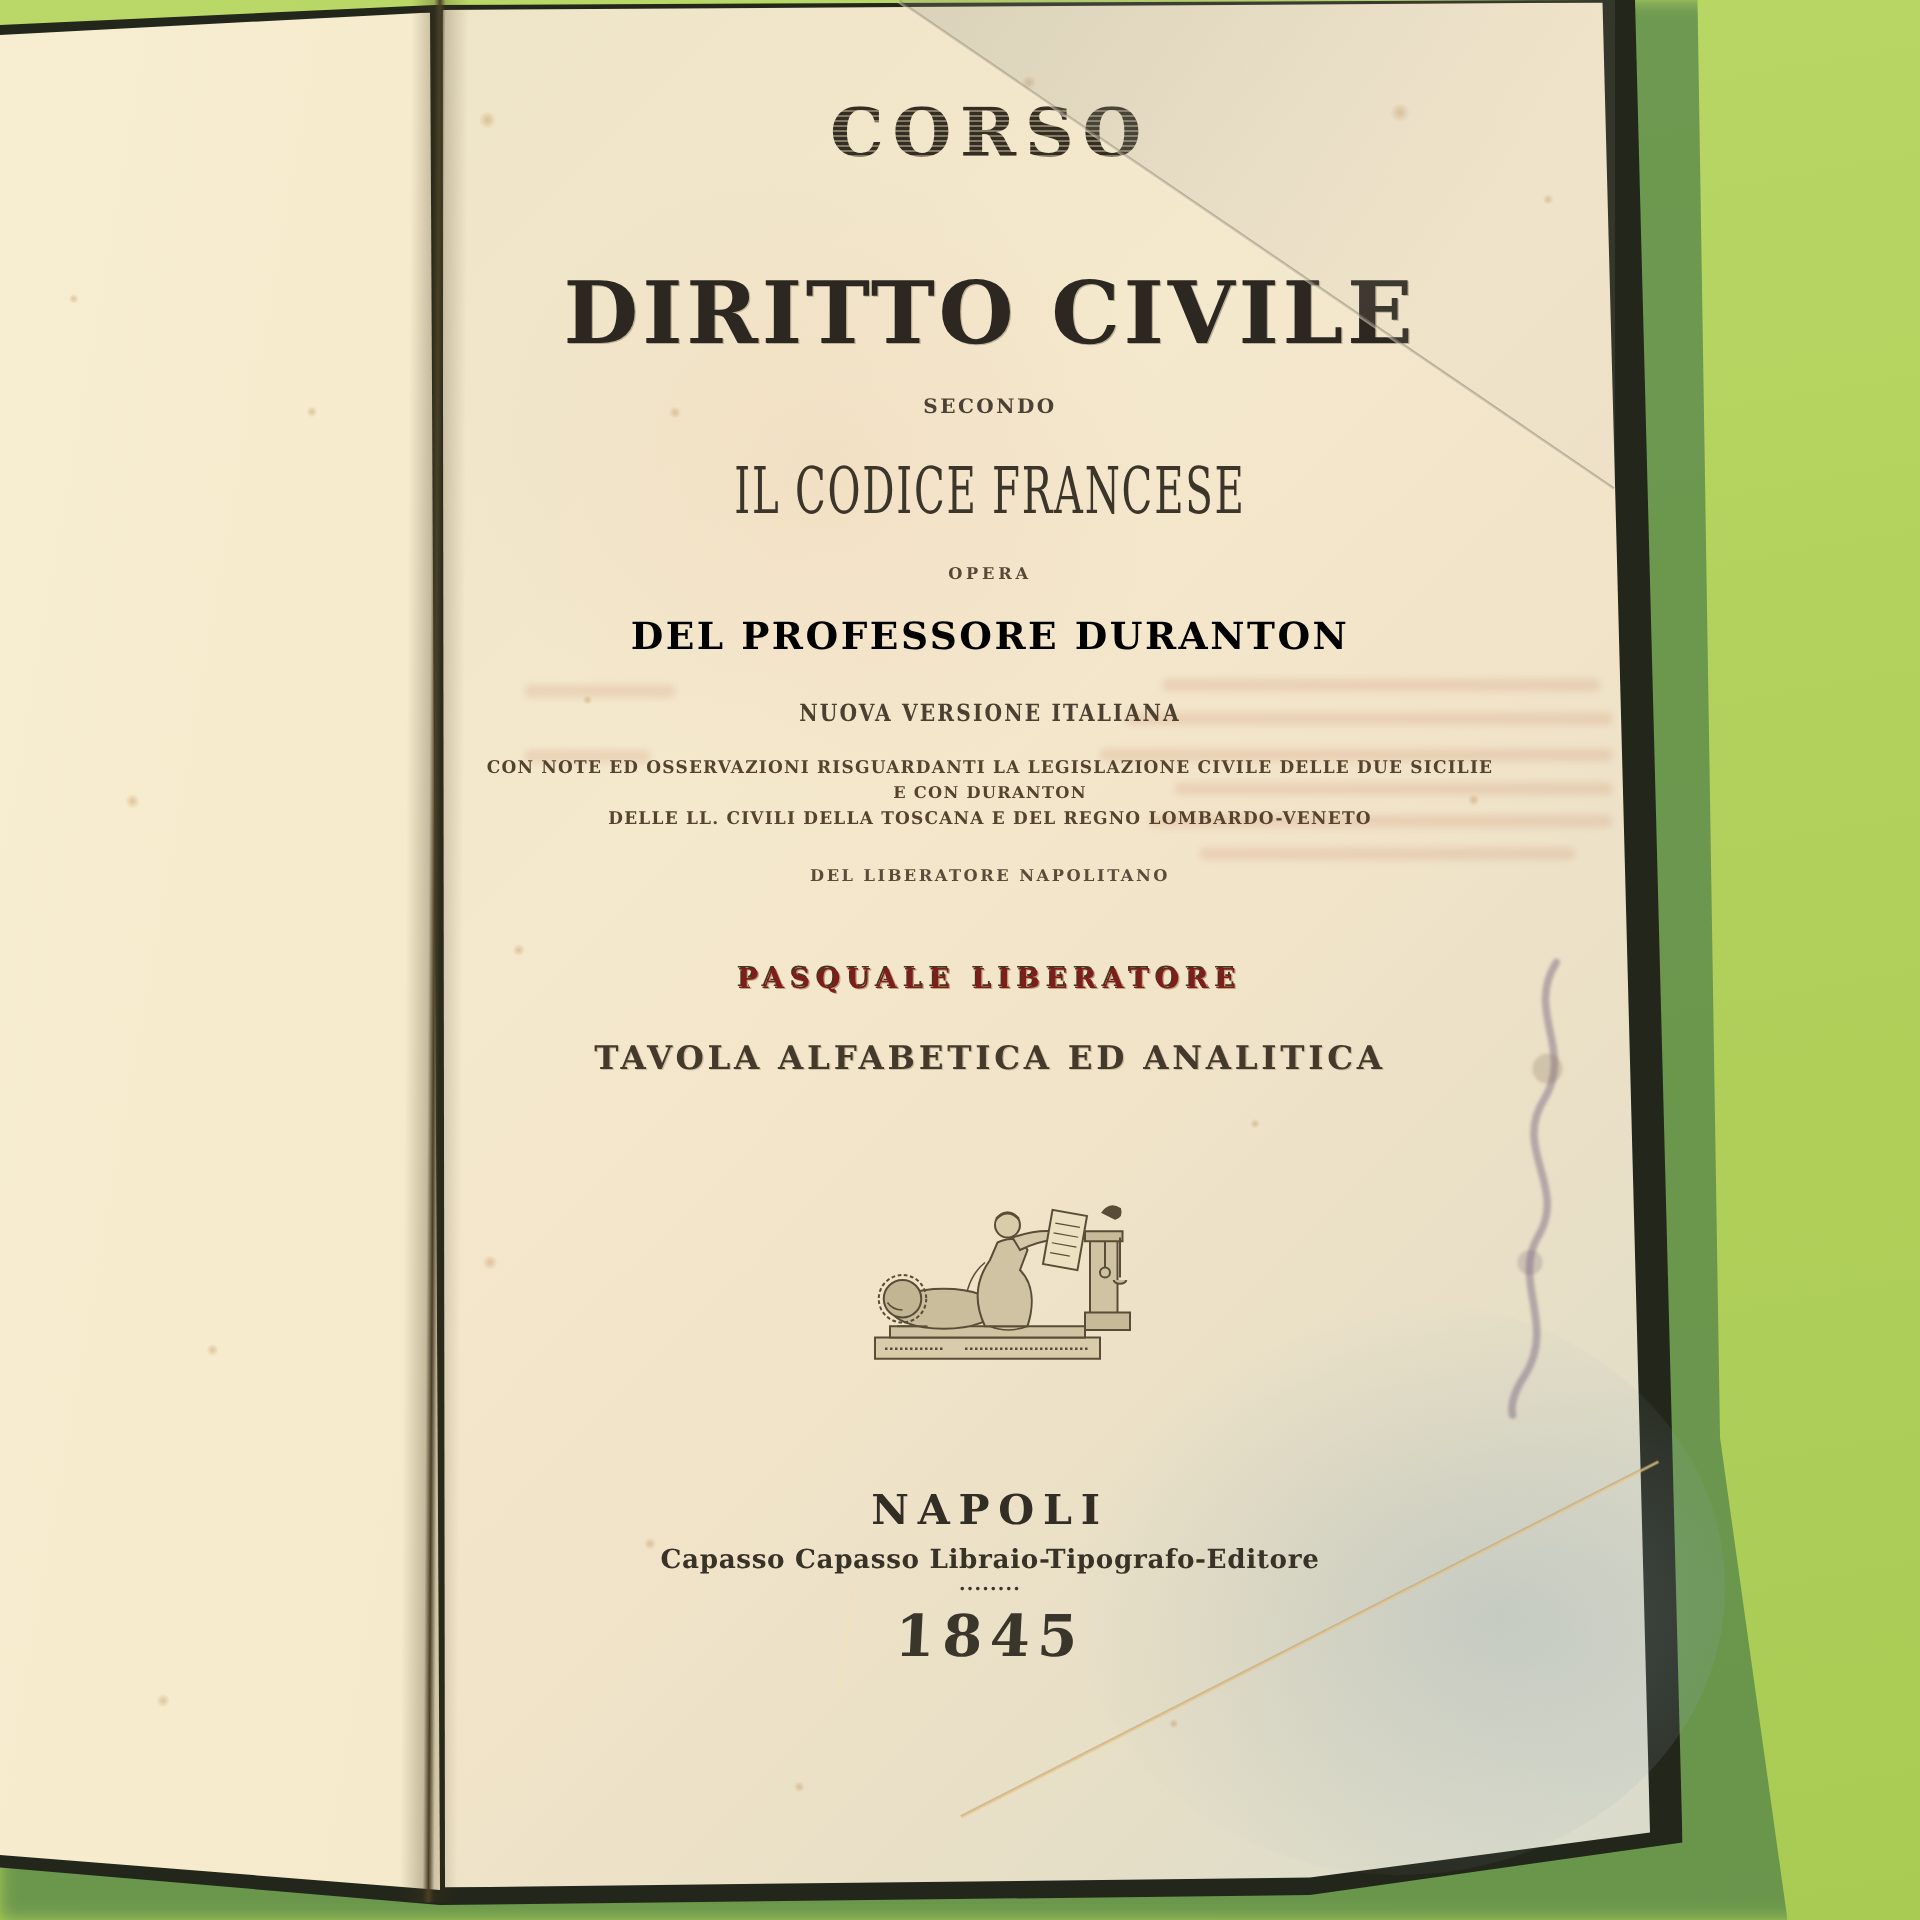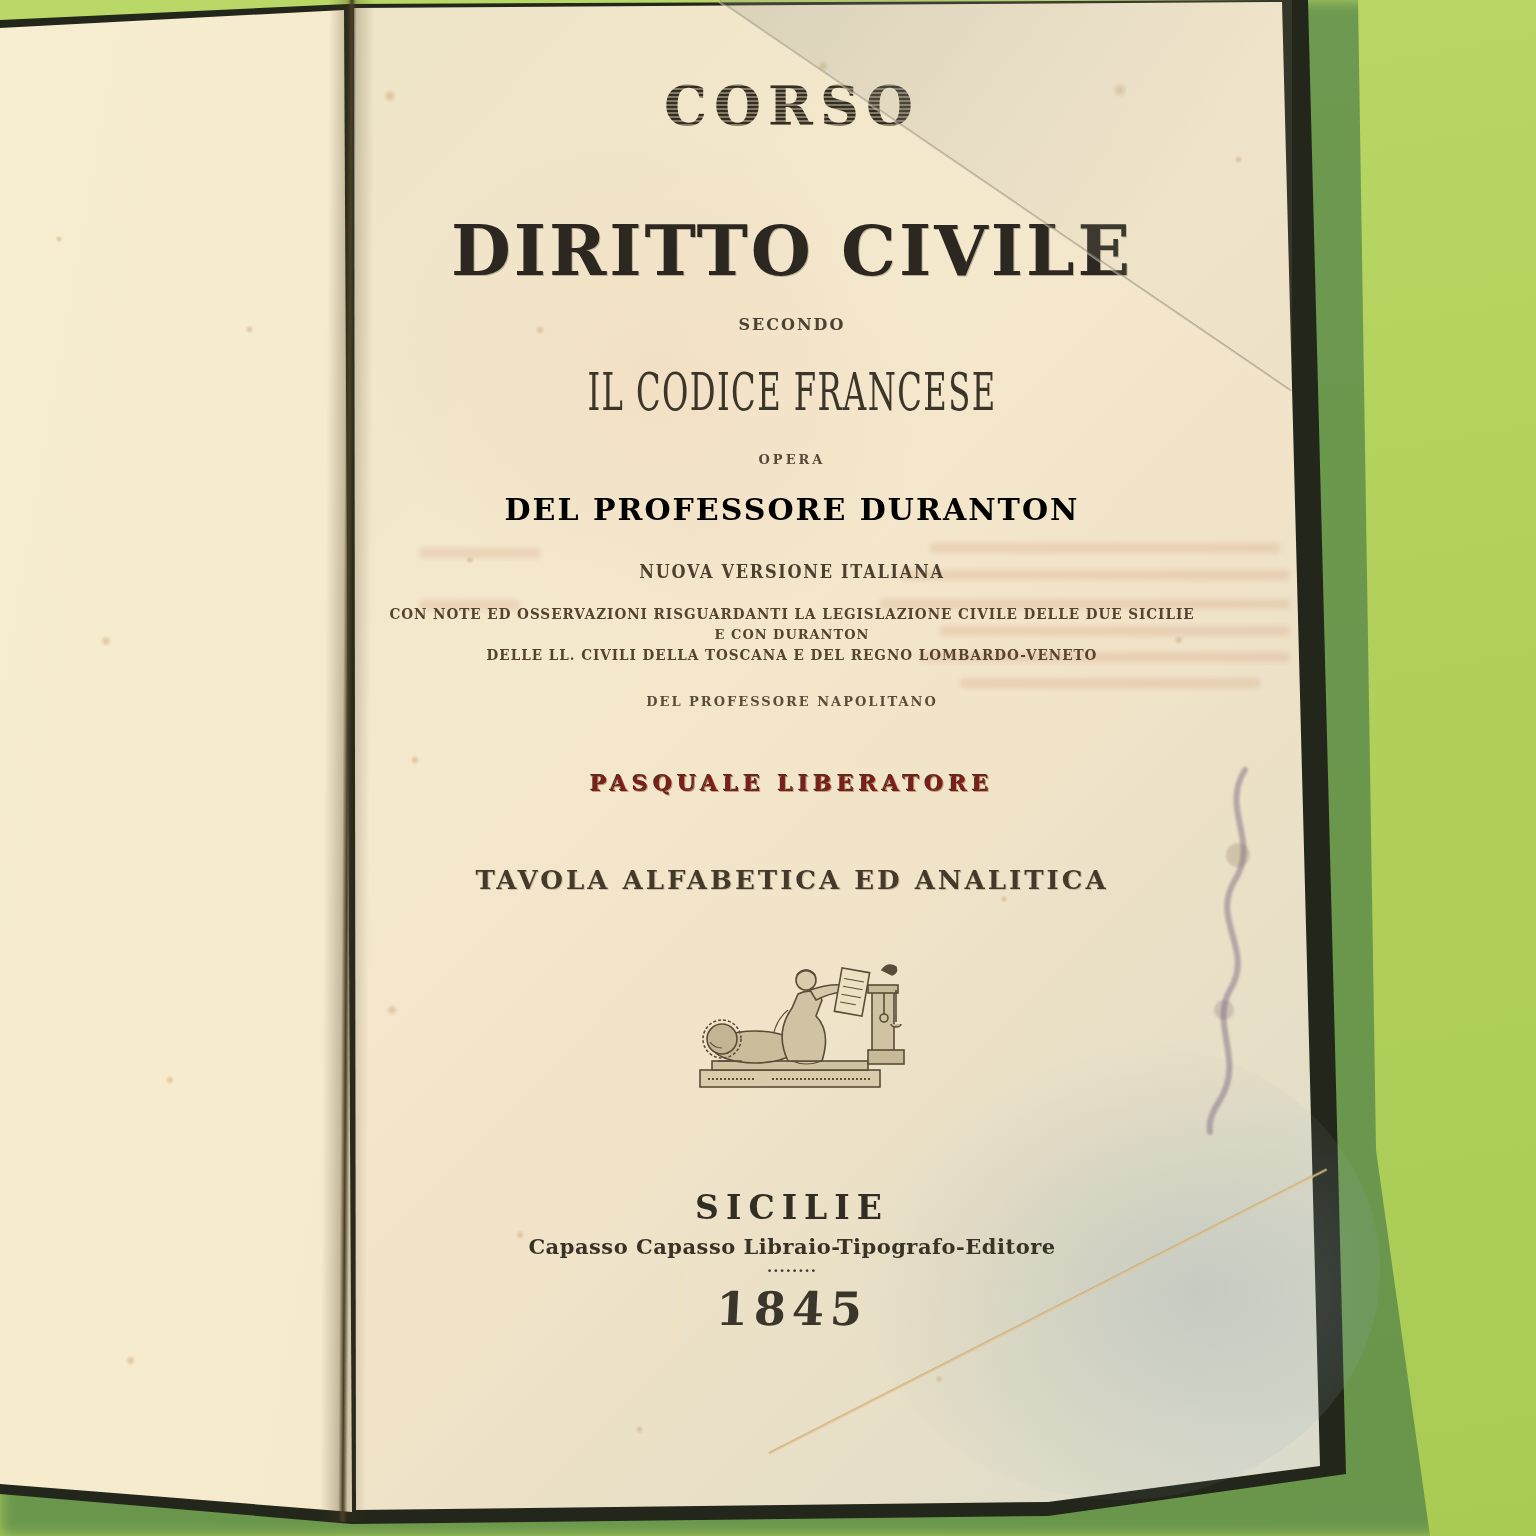--- a/index.html
+++ b/index.html
@@ -71,21 +71,21 @@
   .t-note1{top:606px;font-size:14px;font-weight:bold;letter-spacing:1px;color:#55432f;
       transform:scaleX(.97);transform-origin:center top;}
   .t-note2{top:627px;font-size:13px;font-weight:bold;letter-spacing:1px;color:#55432f;}
   .t-note3{top:647px;font-size:14px;font-weight:bold;letter-spacing:1px;color:#55432f;
       transform:scaleX(.97);transform-origin:center top;}
   .t-napolitano{top:694px;font-size:13px;font-weight:bold;letter-spacing:2px;color:#5a4c38;}
   .t-liberatore{top:770px;font-size:22px;font-weight:bold;letter-spacing:5px;color:#7f1d1d;
       text-shadow:1px 1px 0 #bca47c,-1px -1px 0 #46351e;}
   .t-vol{top:786px;font-size:19px;font-weight:bold;letter-spacing:2px;color:#3c352a;}
   .t-tavola{top:832px;font-size:26px;font-weight:bold;letter-spacing:3px;color:#433a2b;
-      text-shadow:1px 1px 0 rgba(120,100,70,.3);margin-top:33px;}
+      text-shadow:1px 1px 0 rgba(120,100,70,.3);}
   .t-napoli{top:1188px;font-size:33px;font-weight:bold;letter-spacing:7px;color:#322d25;}
   .t-publisher{top:1234px;font-size:21px;font-weight:bold;letter-spacing:.5px;color:#393327;}
   .t-dots{top:1262px;font-size:15px;font-weight:bold;letter-spacing:1px;color:#3a342c;}
   .t-year{top:1282px;font-size:46px;font-weight:bold;letter-spacing:6px;color:#3b362c;
       transform:skewX(-3deg);}
   .vignette{position:absolute;left:660px;top:930px;width:260px;height:170px;}
 </style>
 </head>
 <body>
 
@@ -133,24 +133,24 @@
     <div class="t-corso">CORSO</div>
     <div class="t-main">DIRITTO CIVILE</div>
     <div class="t-secondo">SECONDO</div>
     <div class="t-codice">IL CODICE FRANCESE</div>
     <div class="t-opera">OPERA</div>
     <div class="t-duranton">DEL PROFESSORE DURANTON</div>
     <div class="t-versione">NUOVA VERSIONE ITALIANA</div>
     <div class="t-note1">CON NOTE ED OSSERVAZIONI RISGUARDANTI LA LEGISLAZIONE CIVILE DELLE DUE SICILIE</div>
     <div class="t-note2">E CON DURANTON</div>
     <div class="t-note3">DELLE LL. CIVILI DELLA TOSCANA E DEL REGNO LOMBARDO-VENETO</div>
-    <div class="t-napolitano">DEL PROFESSORE NAPOLITANO</div>
+    <div class="t-napolitano">DEL LIBERATORE NAPOLITANO</div>
     <div class="t-liberatore">PASQUALE LIBERATORE</div>
     <div class="t-tavola">TAVOLA ALFABETICA ED ANALITICA</div>
-    <div class="t-napoli">SICILIE</div>
+    <div class="t-napoli">NAPOLI</div>
     <div class="t-publisher">Capasso Capasso Libraio-Tipografo-Editore</div>
     <div class="t-dots">········</div>
     <div class="t-year">1845</div>
   </div>
 
   <svg class="vignette" viewBox="0 0 260 170">
     <g stroke="#594d37" fill="none" stroke-width="1.6">
 
       <rect x="40" y="140" width="180" height="17" fill="#d8ccab"></rect>
       <rect x="52" y="131" width="156" height="9" fill="#cfc3a2"></rect>

